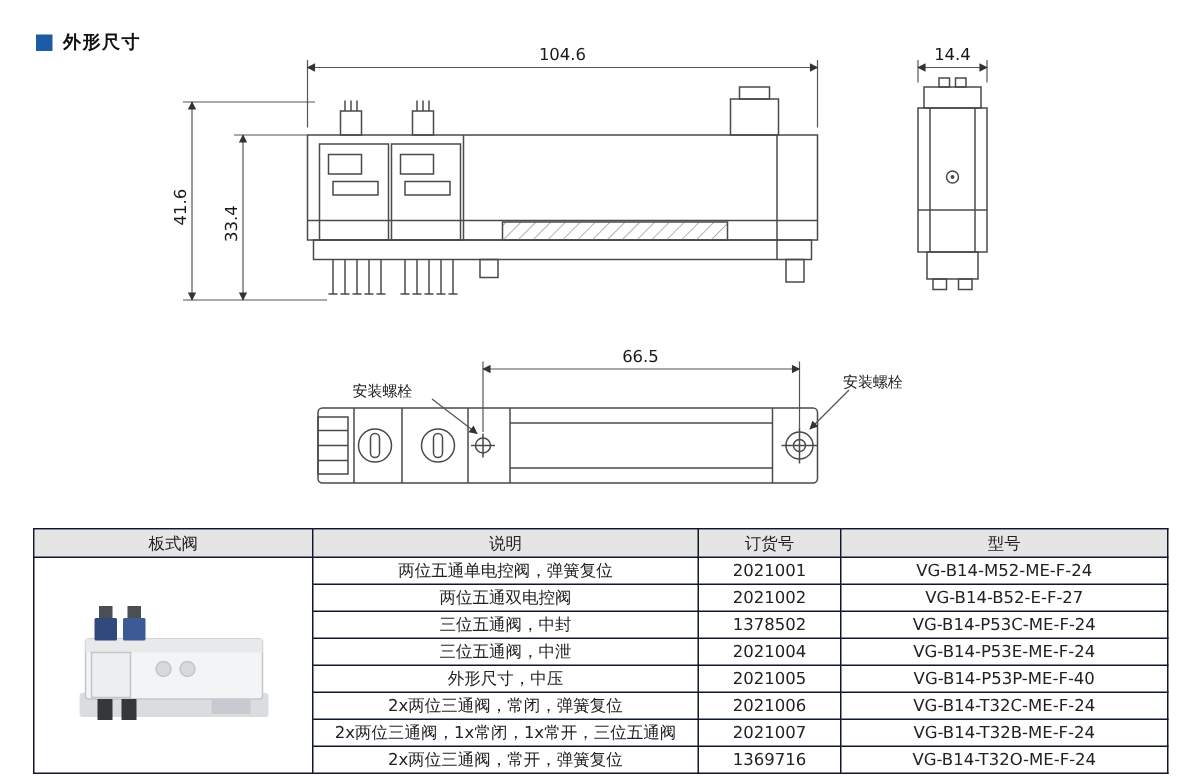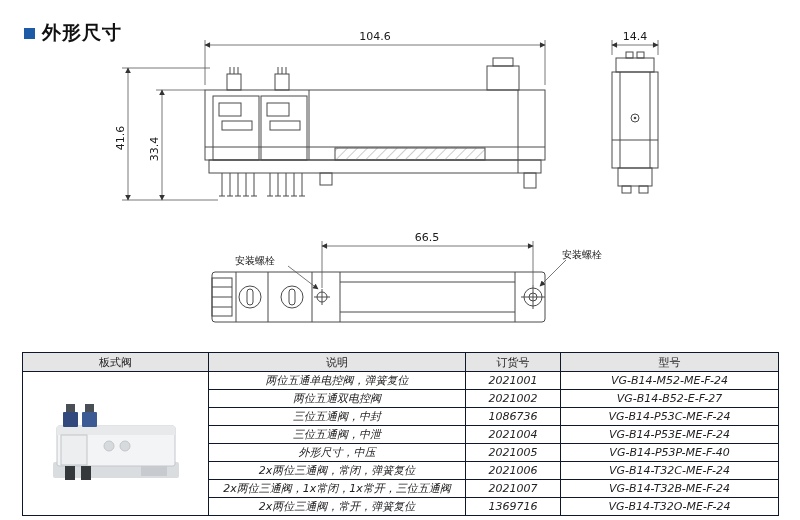--- a/index.html
+++ b/index.html
@@ -1,26 +1,26 @@
 <!DOCTYPE html>
 <html><head>
 <meta charset="utf-8">
 <style>
   * { margin:0; padding:0; box-sizing:border-box; }
   html, body { background:#ffffff; }
   body { font-family:"DejaVu Sans","Liberation Sans",sans-serif; color:#1a1a1a; }
   .page { position:relative; width:800px; height:520px; background:#ffffff; overflow:hidden; }
   .section-header { position:absolute; left:24px; top:20px; display:flex; align-items:center; gap:7px; }
   .blue-square { width:11px; height:11px; background:#1d5ba6; }
-  .section-title { font-size:19px; font-weight:bold; letter-spacing:1px; color:#111;font-family:Liberation Mono, monospace; }
+  .section-title { font-size:12px; font-weight:bold; letter-spacing:1px; color:#111;font-family:Liberation Mono, monospace; }
   .drawing { position:absolute; left:0; top:0; }
   .order-table { position:absolute; left:22px; top:352px; width:756px; border-collapse:collapse; table-layout:fixed; font-size:11px; color:#222; }
   .order-table th, .order-table td { border:1px solid #0f172a; text-align:center; vertical-align:middle; padding:1px 3px; overflow:hidden; white-space:nowrap; }
   .order-table th { background:#e5e5e5; font-weight:normal; height:19px; }
-  .order-table td { height:15px; background:#ffffff;font-style:italic; }
+  .order-table td { height:15px; background:#ffffff; }
 </style>
 </head>
 <body>
 
 <div class="page">
 
   <div class="section-header">
     <span class="blue-square"></span>
     <span class="section-title">外形尺寸</span>
   </div>
@@ -197,21 +197,21 @@
   <tr>
 
     <td>两位五通双电控阀</td>
     <td>2021002</td>
     <td>VG-B14-B52-E-F-27</td>
   </tr>
 
   <tr>
 
     <td>三位五通阀，中封</td>
-    <td>1086736</td>
+    <td>1378502</td>
     <td>VG-B14-P53C-ME-F-24</td>
   </tr>
 
   <tr>
 
     <td>三位五通阀，中泄</td>
     <td>2021004</td>
     <td>VG-B14-P53E-ME-F-24</td>
   </tr>
 

